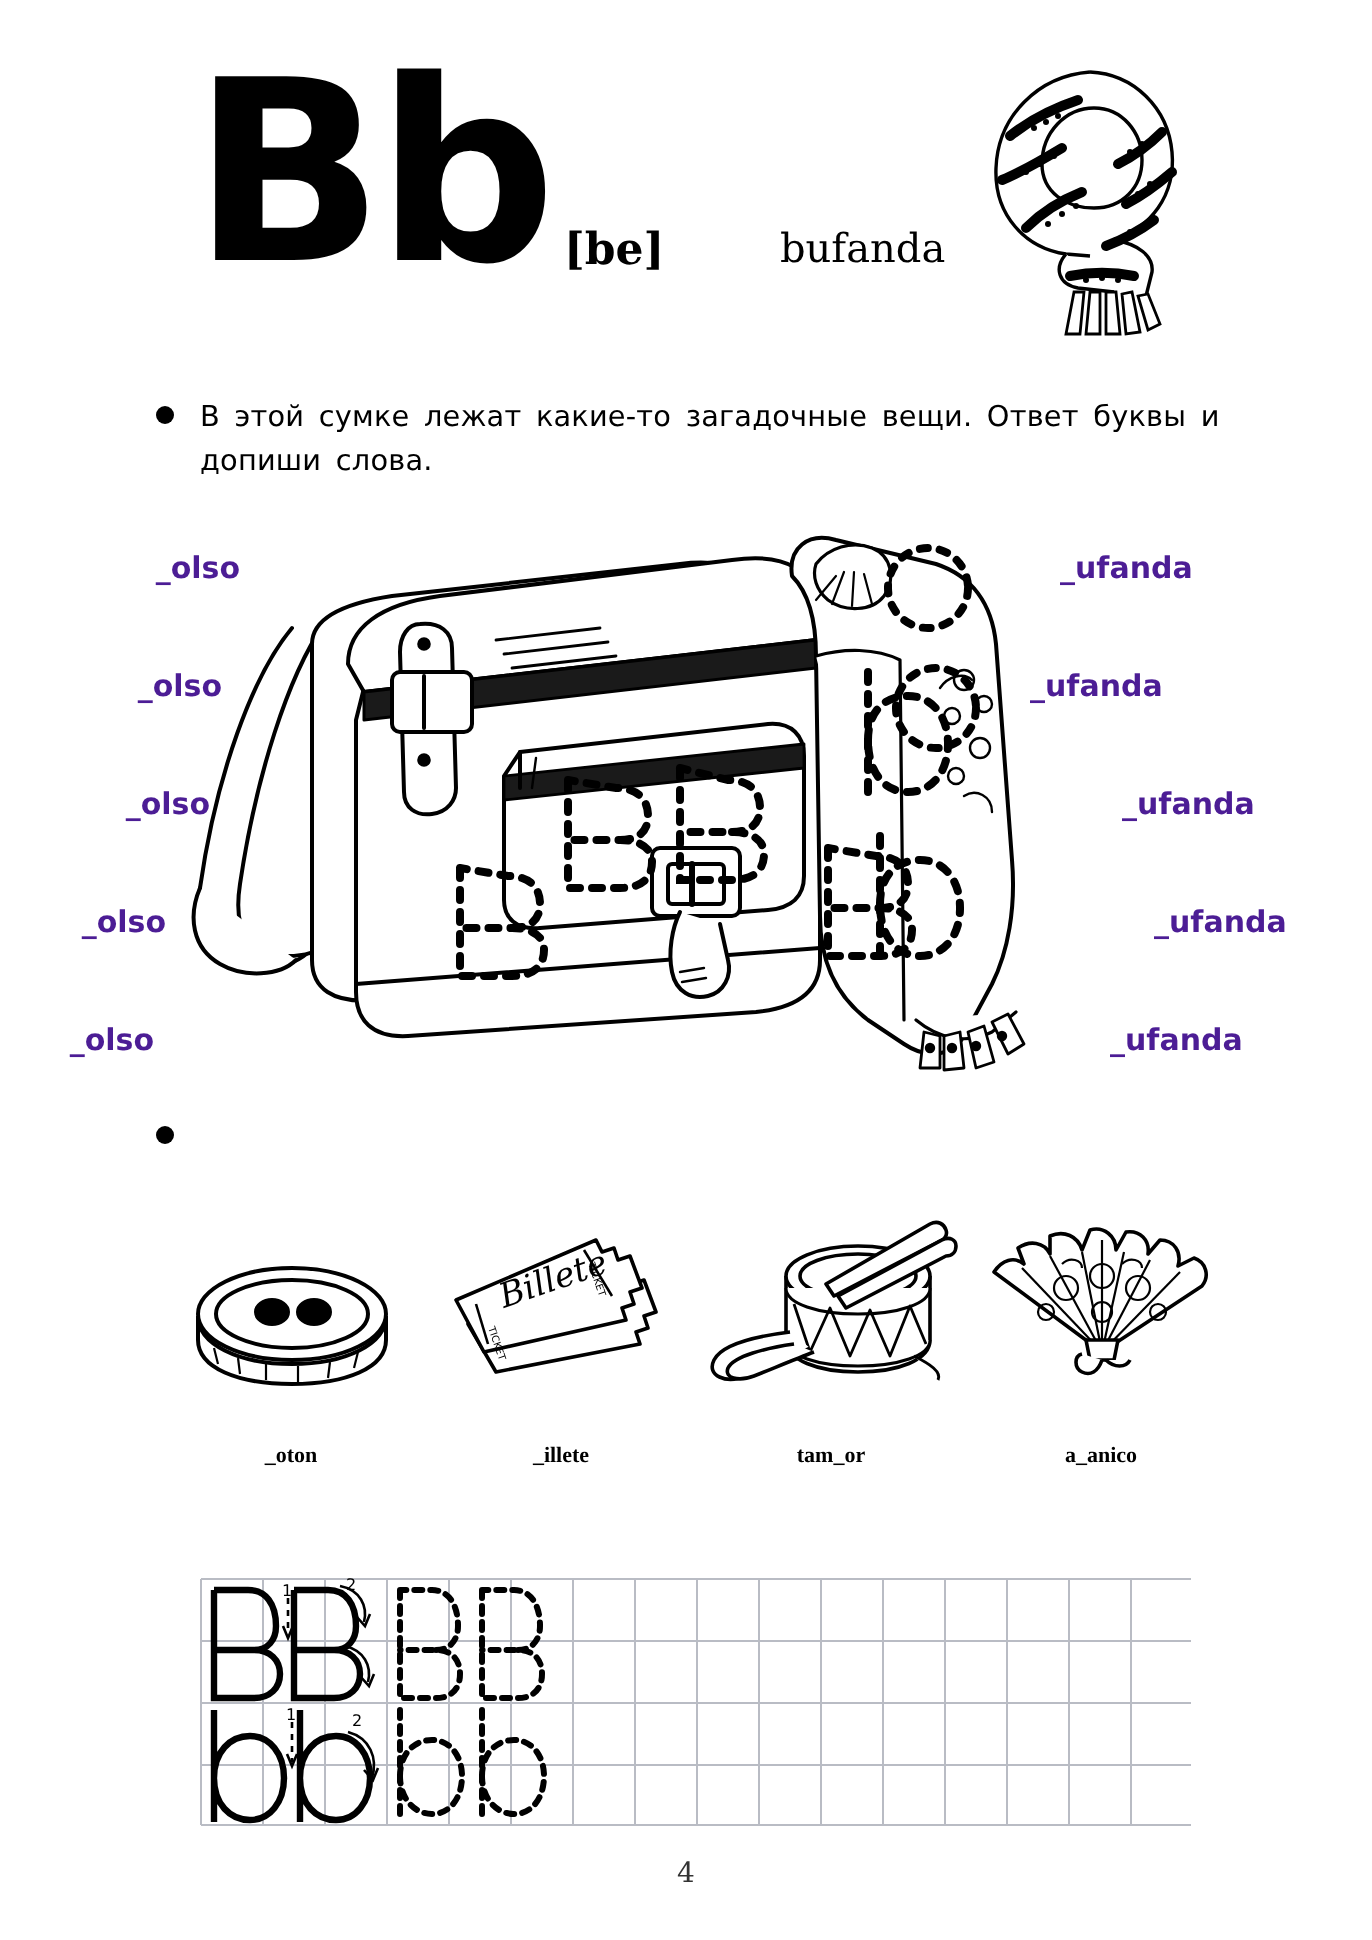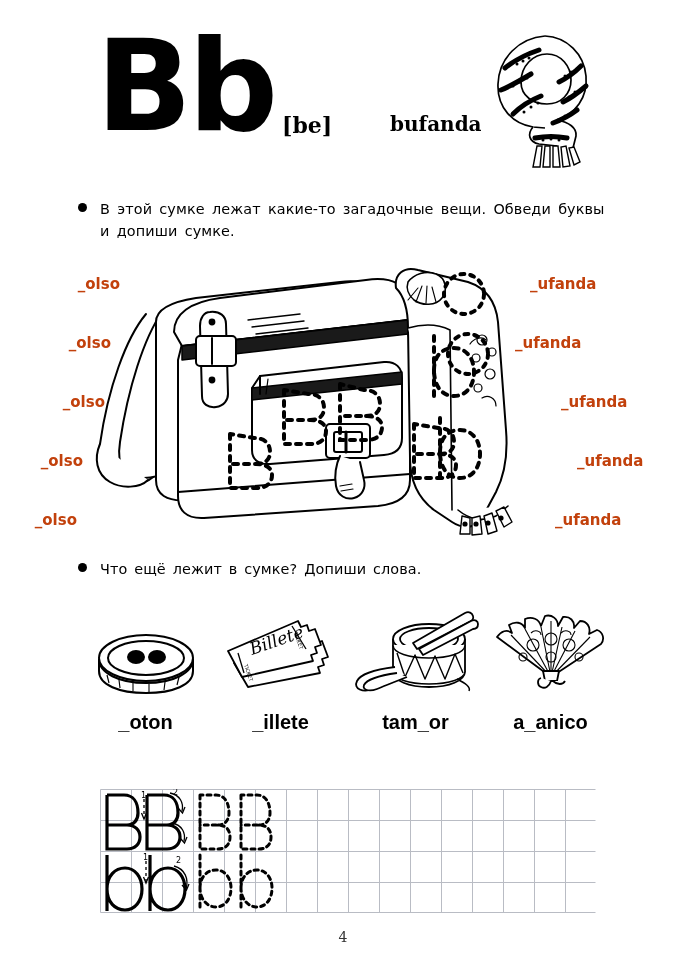--- a/index.html
+++ b/index.html
@@ -39,21 +39,21 @@
     font-family: "DejaVu Serif", serif;
     font-weight: bold;
     font-size: 22px;
     color: #000;
   }
   .headword {
     position: absolute;
     left: 390px;
     top: 112px;
     font-family: "DejaVu Serif", serif;
-    font-weight: bold;
+    font-weight: normal;
     font-size: 20px;
     color: #000;
   }
   #scarf-pic { position: absolute; left: 487px; top: 28px; }
 
   
   .instruction {
     position: absolute;
     display: flex;
     align-items: flex-start;
@@ -80,21 +80,21 @@
   #instr-2 .instruction-text { word-spacing: 2.2px; }
   #instr-3 { left: 78px; top: 750px; width: 500px; }
   #instr-3 .instruction-text { word-spacing: 2.2px; }
 
   
   .wordlist-item {
     position: absolute;
     font-family: "DejaVu Sans", sans-serif;
     font-weight: bold;
     font-size: 15px;
-    color: #c2410c;
+    color: #4c1d95;
     white-space: nowrap;
   }
   .wl-left  { text-align: right; }
   .wl-right { text-align: center; }
 
   
   #bag-scene { position: absolute; left: 78px; top: 248px; }
 
   
   #objects-row {
@@ -107,24 +107,24 @@
   }
   .object-cell {
     flex: 1 1 0;
     display: flex;
     flex-direction: column;
     align-items: center;
     justify-content: flex-end;
   }
   .object-art { height: 80px; display: flex; align-items: flex-end; justify-content: center; }
   .object-label {
-    margin-top: 16px;
-    font-family: Liberation Sans, sans-serif;
+    margin-top: 28px;
+    font-family: Liberation Serif, serif;
     font-weight: bold;
-    font-size: 20px;
+    font-size: 11px;
     color: #000;
   }
 
   
   #practice { position: absolute; left: 100px; top: 789px; }
 
   
   #page-number {
     position: absolute;
     left: 0;
@@ -198,21 +198,21 @@
           <path d="M66 118 L66 139 L73 139 L71 118 Z"></path>
           <path d="M74 119 L76 139 L83 138 L79 118 Z"></path>
           <path d="M82 120 L87 137 L93 134 L87 119 Z"></path>
         </g>
       </svg>
     </div>
   </div>
 
   <div class="instruction" id="instr-1">
     <span class="bullet"></span>
-    <span class="instruction-text">В этой сумке лежат какие-то загадочные вещи. Обведи буквы и допиши сумке.</span>
+    <span class="instruction-text">В этой сумке лежат какие-то загадочные вещи. Ответ буквы и допиши слова.</span>
   </div>
 
   <div class="wordlist-item wl-left" style="left:60px;  top:275px; width:60px;">_olso</div>
   <div class="wordlist-item wl-left" style="left:60px;  top:334px; width:51px;">_olso</div>
   <div class="wordlist-item wl-left" style="left:60px;  top:393px; width:45px;">_olso</div>
   <div class="wordlist-item wl-left" style="left:38px;  top:452px; width:45px;">_olso</div>
   <div class="wordlist-item wl-left" style="left:32px;  top:511px; width:45px;">_olso</div>
 
   <div class="wordlist-item wl-right" style="left:530px; top:275px;">_ufanda</div>
   <div class="wordlist-item wl-right" style="left:515px; top:334px;">_ufanda</div>
@@ -351,21 +351,20 @@
 
       <g fill="none" stroke="#000" stroke-width="4" stroke-dasharray="4 6" stroke-linecap="round">
         <circle cx="386" cy="46" r="20"></circle>
         <circle cx="390" cy="106" r="20"></circle>
       </g>
     </svg>
   </div>
 
   <div class="instruction" id="instr-2">
     <span class="bullet"></span>
-    <span class="instruction-text">Что ещё лежит в сумке? Допиши слова.</span>
   </div>
 
   <div id="objects-row">
 
     <div class="object-cell">
       <div class="object-art">
         <svg width="106" height="66" viewBox="0 0 106 66">
           <g fill="#fff" stroke="#000" stroke-width="2">
             <path d="M6 30 C6 44 26 54 53 54 C80 54 100 44 100 30 L100 42
                      C100 56 80 64 53 64 C26 64 6 56 6 42 Z"></path>

